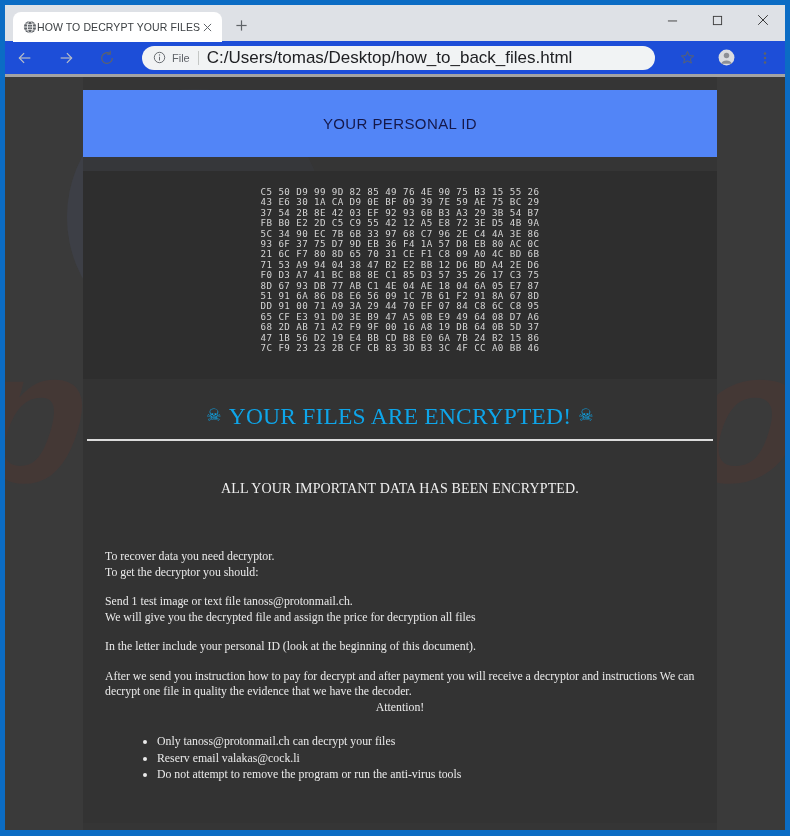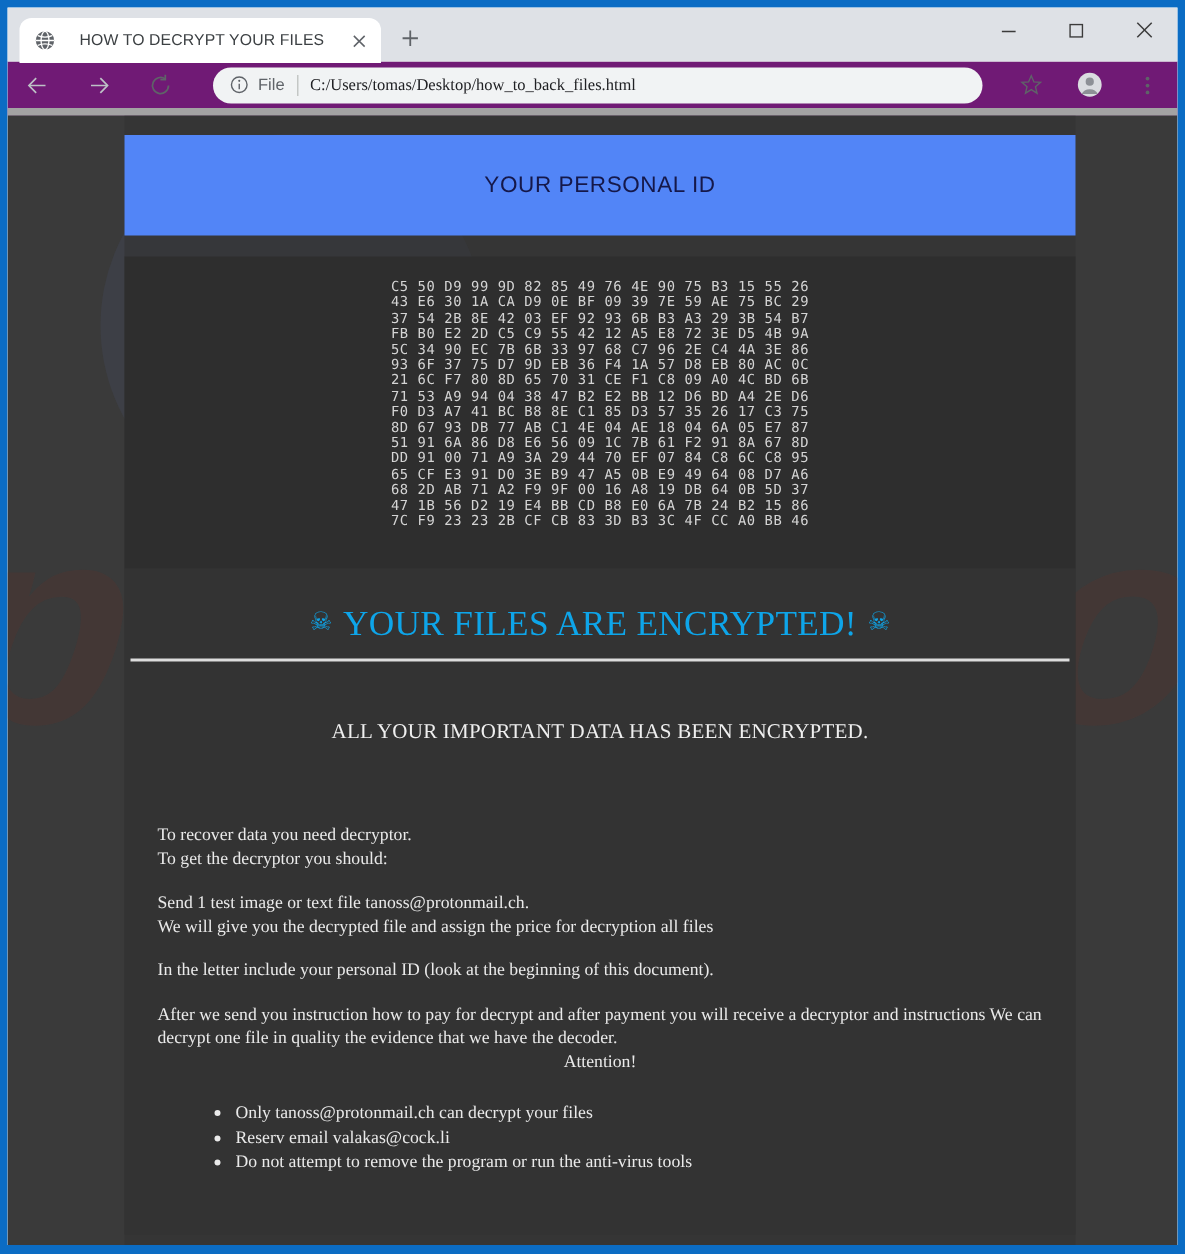--- a/index.html
+++ b/index.html
@@ -39,21 +39,21 @@
     flex: 0 0 auto;
   }
   .tab {
     height: 30px;
     min-width: 172px;
     background: #ffffff;
     border-radius: 8px 8px 0 0;
     display: flex;
     align-items: center;
     padding: 0 7px 0 9px;
-    gap: 16px;
+    gap: 0;
     position: relative;
     top: 1px;
     text-align: center;
   }
   .tab-favicon {
     width: 15px; height: 15px;
     flex: 0 0 auto;
     display: flex; align-items: center; justify-content: center;
   }
   .tab-title {
@@ -97,27 +97,27 @@
   .win-btn {
     width: 45px; height: 30px;
     display: flex; align-items: center; justify-content: center;
     color: #3b3b3b;
     cursor: pointer;
   }
 
   
   #toolbar {
     height: 36px;
-    background: #701a75;
+    background: #1d4ed8;
     display: flex;
     align-items: center;
     padding: 0 7px 0 6px;
     gap: 13px;
     flex: 0 0 auto;
-    border-bottom: 5px solid #a3a3a3;
+    border-bottom: 3px solid #a3a3a3;
   }
   .nav-btn {
     width: 28px; height: 28px;
     display: flex; align-items: center; justify-content: center;
     color: #5f6368;
     border-radius: 50%;
     cursor: pointer;
     flex: 0 0 auto;
   }
   .nav-btn.disabled { color: #bdc1c6; }
@@ -145,26 +145,25 @@
     color: #5f6368;
     white-space: nowrap;
   }
   #omnibox .divider {
     width: 1px; height: 14px;
     background: #c4c7c5;
     flex: 0 0 auto;
     margin: 0 2px;
   }
   #omnibox .url-text {
-    font-size: 11px;
+    font-size: 17px;
     color: #202124;
     white-space: nowrap;
     overflow: hidden;
     text-overflow: ellipsis;
-    font-family: Liberation Serif, serif;
   }
   .tool-icon {
     width: 26px; height: 26px;
     display: flex; align-items: center; justify-content: center;
     color: #5f6368;
     cursor: pointer;
     flex: 0 0 auto;
     border-radius: 50%;
   }
 

